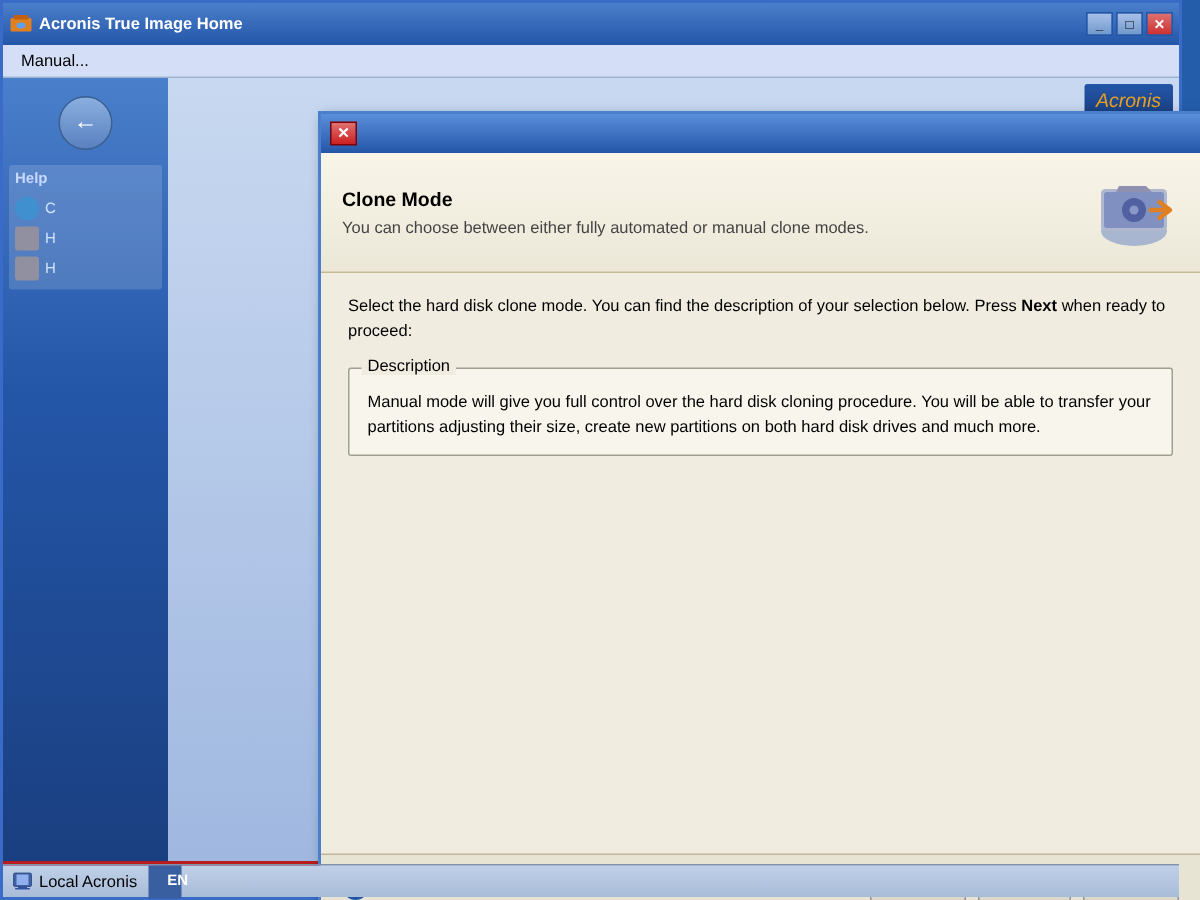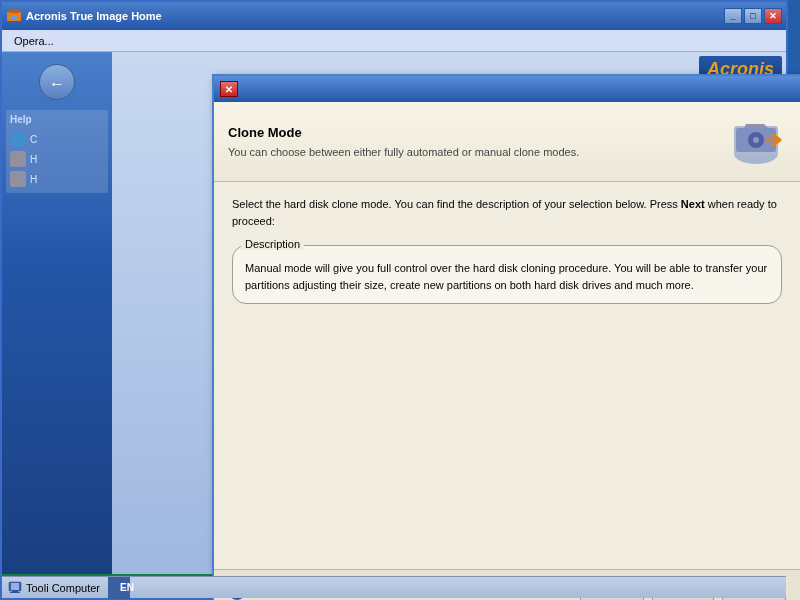--- a/index.html
+++ b/index.html
@@ -9,21 +9,21 @@
       overflow: hidden;
       font-family: Tahoma, Arial, sans-serif;
       font-size: 11px;
       background: #245eab;
     }
 
     
     .app-window {
       width: 788px;
       height: 600px;
-      background: #15803d;
+      background: #b91c1c;
       border: 2px solid #3a6bc9;
       position: relative;
     }
 
     
     .title-bar {
       height: 28px;
       background: linear-gradient(to bottom, #4a7fcb, #2456a8);
       display: flex;
       align-items: center;
@@ -261,21 +261,21 @@
     }
     .radio-label {
       font-size: 11px;
       color: #000;
       text-decoration: underline;
     }
 
     
     .desc-group {
       border: 1px solid #a0a090;
-      border-radius: 14px;
+      border-radius: 2px;
       padding: 10px 12px;
       background: #f8f6ec;
       position: relative;
       margin-top: 4px;
     }
     .desc-legend {
       position: absolute;
       top: -8px;
       left: 8px;
       background: #f0ece0;
@@ -384,22 +384,22 @@
     .acronis-logo-area {
       position: absolute;
       top: 4px;
       right: 4px;
       background: linear-gradient(to bottom, #2456a8, #1a3f80);
       padding: 3px 8px;
       border-radius: 2px;
     }
     .acronis-logo-text {
       color: #e8a020;
-      font-size: 18px;
-      font-weight: bold;
+      font-size: 13px;
+      font-weight: normal;
       font-style: italic;
     }
     .scrollbar-right {
       position: absolute;
       right: 0;
       top: 26px;
       width: 14px;
       height: calc(100% - 26px);
       background: #c0cce0;
       border-left: 1px solid #8090b0;
@@ -436,21 +436,21 @@
     </div>
     <span class="title-bar-text">Acronis True Image Home</span>
     <div class="title-bar-buttons">
       <div class="title-btn">_</div>
       <div class="title-btn">□</div>
       <div class="title-btn close-btn">✕</div>
     </div>
   </div>
 
   <div class="menu-bar">
-    <span class="menu-item">Opera...</span>
+    <span class="menu-item">Manual...</span>
   </div>
 
   <div class="main-content">
 
     <div class="sidebar">
       <div class="sidebar-back-btn">←</div>
 
 
       <div class="sidebar-section">
         <div class="sidebar-section-title">Help</div>
@@ -535,17 +535,17 @@
   </div>
 
   <div class="status-bar">
     <div class="status-right">
       <svg width="14" height="14" viewBox="0 0 14 14">
         <rect x="1" y="1" width="12" height="9" rx="1" fill="#4060a0" stroke="#204080" stroke-width="0.5"></rect>
         <rect x="3" y="2" width="8" height="7" fill="#90b0f0"></rect>
         <rect x="4" y="10" width="6" height="1" fill="#3050a0"></rect>
         <rect x="2" y="11" width="10" height="1" rx="0.5" fill="#3050a0"></rect>
       </svg>
-      <span class="status-computer-label">Tooli Computer</span>
+      <span class="status-computer-label">Local Acronis</span>
     </div>
     <div class="lang-badge">EN</div>
   </div>
 </div>
 
 </body></html>

